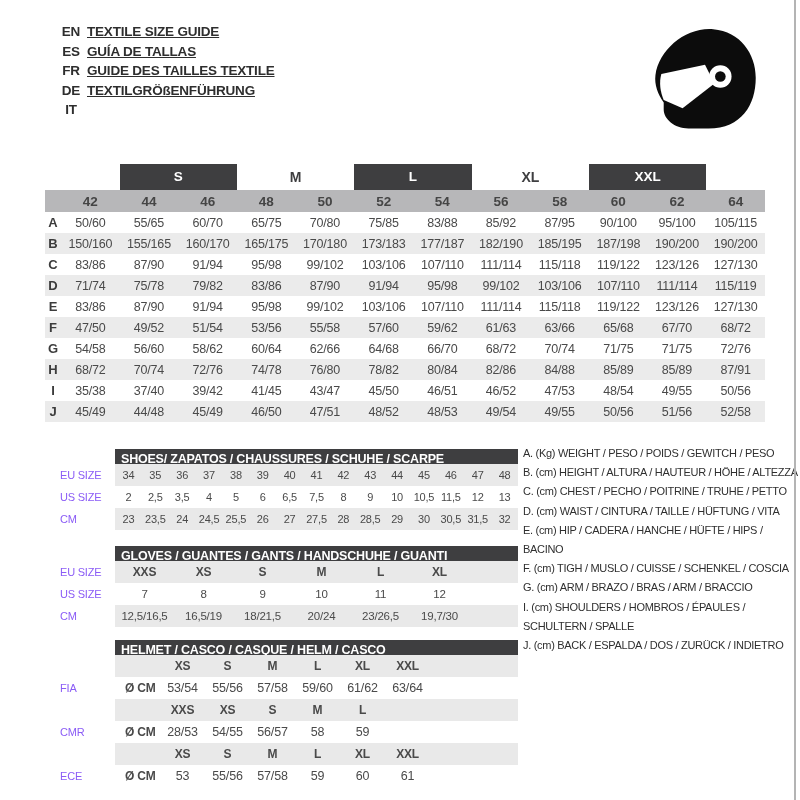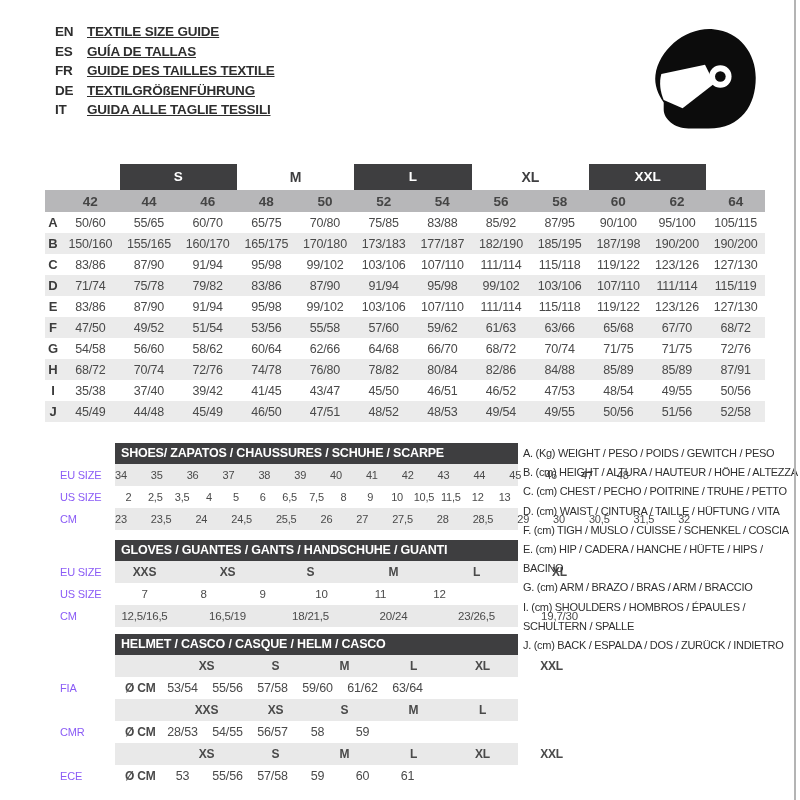--- a/index.html
+++ b/index.html
@@ -1,20 +1,20 @@
 <!DOCTYPE html>
 <html><head>
 <meta charset="utf-8">
 <style>
   * { margin:0; padding:0; box-sizing:border-box; }
   html,body { width:800px; height:800px; background:#ffffff;
     font-family:"Liberation Sans", sans-serif; color:#474747; overflow:hidden; }
 
   
-  .langs { position:absolute; left:55px; top:22px; }
+  .langs { position:absolute; left:55px; top:22px;text-align:center; }
   .lang-row { display:flex; line-height:19.5px; }
   .lang-code { width:32px; font-weight:700; font-size:13.5px; letter-spacing:-0.2px; color:#2e2e2e; }
   .lang-title { font-weight:700; font-size:13.5px; letter-spacing:-0.2px; color:#2e2e2e;text-decoration:underline; }
 
   
   .helmet-logo { position:absolute; left:646px; top:20px; width:118px; height:120px; }
 
   
   .main-table { position:absolute; left:45px; top:164px; width:720px; }
   .mrow { display:grid; grid-template-columns:16px repeat(12, 1fr); align-items:center; }
@@ -28,23 +28,23 @@
   .data-row.stripe { background:#ebebeb; }
   .letter-cell { font-weight:700; font-size:13px; color:#3c3c3c; text-align:center; }
   .val-cell { text-align:center; font-size:12.5px; color:#4a4a4a; letter-spacing:-0.2px; }
 
   
   .ltable { position:absolute; left:60px; width:458px; }
   .lt-row { display:grid; grid-template-columns:55px 403px; align-items:center; height:22px; }
   .lt-row.bar-row { height:21px; }
   .lt-label { font-weight:400; font-size:11px; color:#8b5cf6; letter-spacing:-0.2px; }
   .lt-bar { background:#3e3e40; color:#ffffff; font-weight:700; font-size:12.5px;
-            height:21px; line-height:21px; padding-left:6px; letter-spacing:-0.2px; }
+            height:21px; line-height:21px; padding-left:6px; letter-spacing:-0.2px;margin-top:6px; }
   .lt-data { display:grid; height:22px; align-items:center; }
-  .lt-data.stripe { background:#e9e9e9;gap:24px; }
+  .lt-data.stripe { background:#e9e9e9; }
   .cols15 { grid-template-columns:repeat(15, 1fr); }
   .cols6  { grid-template-columns:repeat(6, 59px) 1fr; }
   .colsH  { grid-template-columns:45px repeat(6, 45px) 1fr; }
   .lt-cell { text-align:center; font-size:11px; color:#4a4a4a; letter-spacing:-0.2px; }
   .lt-cell.size-hdr { font-weight:700; font-size:12px; color:#4a4a4a; }
   .lt-cell.unit { text-align:left; padding-left:10px; font-weight:700; font-size:12px; white-space:nowrap; }
   .gl-cell { font-size:11.5px; }
   .hm-cell { font-size:12.5px; text-align:center; }
 
   
@@ -69,21 +69,20 @@
     <div class="lang-row">
       <div class="lang-code">FR</div>
       <div class="lang-title">GUIDE DES TAILLES TEXTILE</div>
     </div>
     <div class="lang-row">
       <div class="lang-code">DE</div>
       <div class="lang-title">TEXTILGRÖßENFÜHRUNG</div>
     </div>
     <div class="lang-row">
       <div class="lang-code">IT</div>
-      <div class="lang-title">GUIDA ALLE TAGLIE TESSILI</div>
     </div>
   </div>
 
 <div class="helmet-logo">
   <svg viewBox="0 0 100 100" width="118" height="120" aria-hidden="true">
     <path d="M57 7 C80 9 93 28 93 48 C93 71 81 91 53 91 L36 91 C24 91 15 83 15 75 L15 69 C10 62 7 54 8 46 C11 24 34 5 57 7 Z" fill="#0c0c0c"></path>
     <path d="M13 45 L50 37 L58 53 L31 74 L15 67 C12 60 11 52 13 45 Z" fill="#ffffff"></path>
     <circle cx="63" cy="47" r="9.5" fill="#ffffff"></circle>
     <circle cx="63" cy="47" r="4.5" fill="#0c0c0c"></circle>
   </svg>
@@ -446,20 +445,20 @@
         <div class="lt-cell hm-cell">61</div>
       </div>
     </div>
   </div>
 
 <div class="legend">
     <div class="legend-item">A. (Kg) WEIGHT / PESO / POIDS / GEWITCH / PESO</div>
     <div class="legend-item">B. (cm) HEIGHT / ALTURA / HAUTEUR / HÖHE / ALTEZZA</div>
     <div class="legend-item">C. (cm) CHEST / PECHO / POITRINE / TRUHE / PETTO</div>
     <div class="legend-item">D. (cm) WAIST / CINTURA / TAILLE / HÜFTUNG / VITA</div>
+    <div class="legend-item">E. (cm) HIP / CADERA / HANCHE / HÜFTE / HIPS / BACINO</div>
     <div class="legend-item">F. (cm) TIGH / MUSLO / CUISSE / SCHENKEL / COSCIA</div>
-    <div class="legend-item">E. (cm) HIP / CADERA / HANCHE / HÜFTE / HIPS / BACINO</div>
     <div class="legend-item">G. (cm) ARM / BRAZO / BRAS / ARM / BRACCIO</div>
     <div class="legend-item">I. (cm) SHOULDERS / HOMBROS / ÉPAULES / SCHULTERN / SPALLE</div>
     <div class="legend-item">J. (cm) BACK / ESPALDA / DOS / ZURÜCK / INDIETRO</div>
   </div>
 
 <div class="edge-line"></div>
 
 </body></html>

